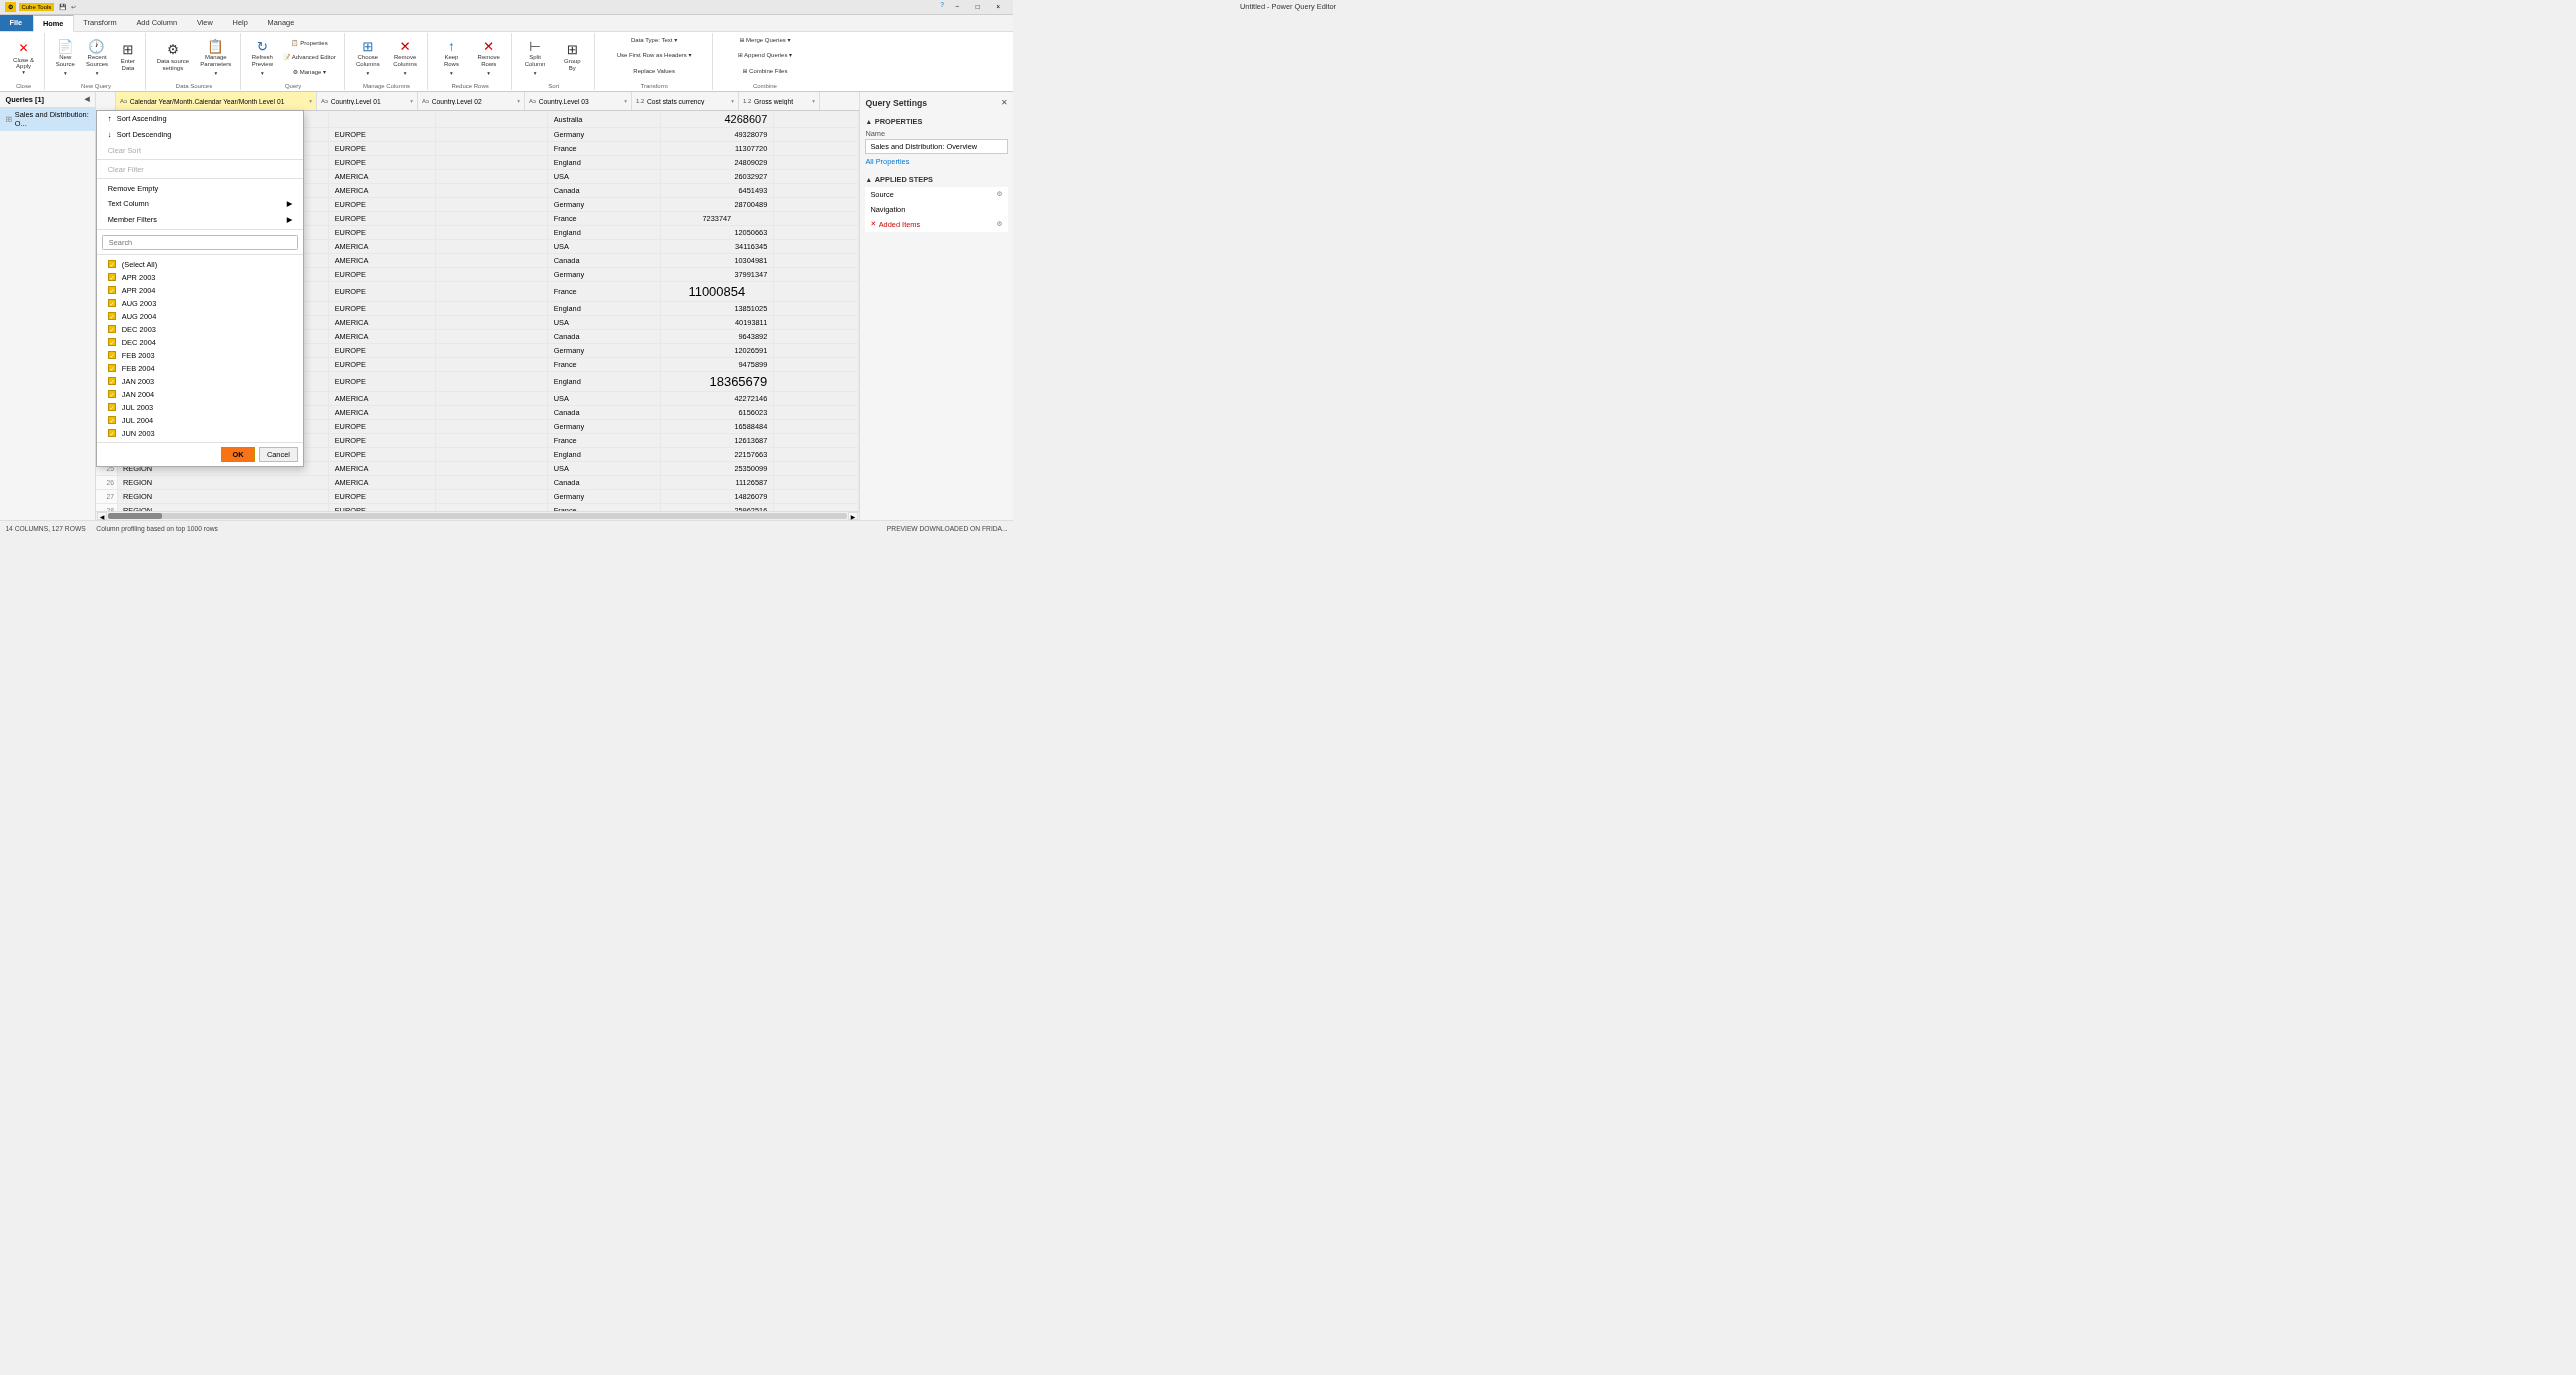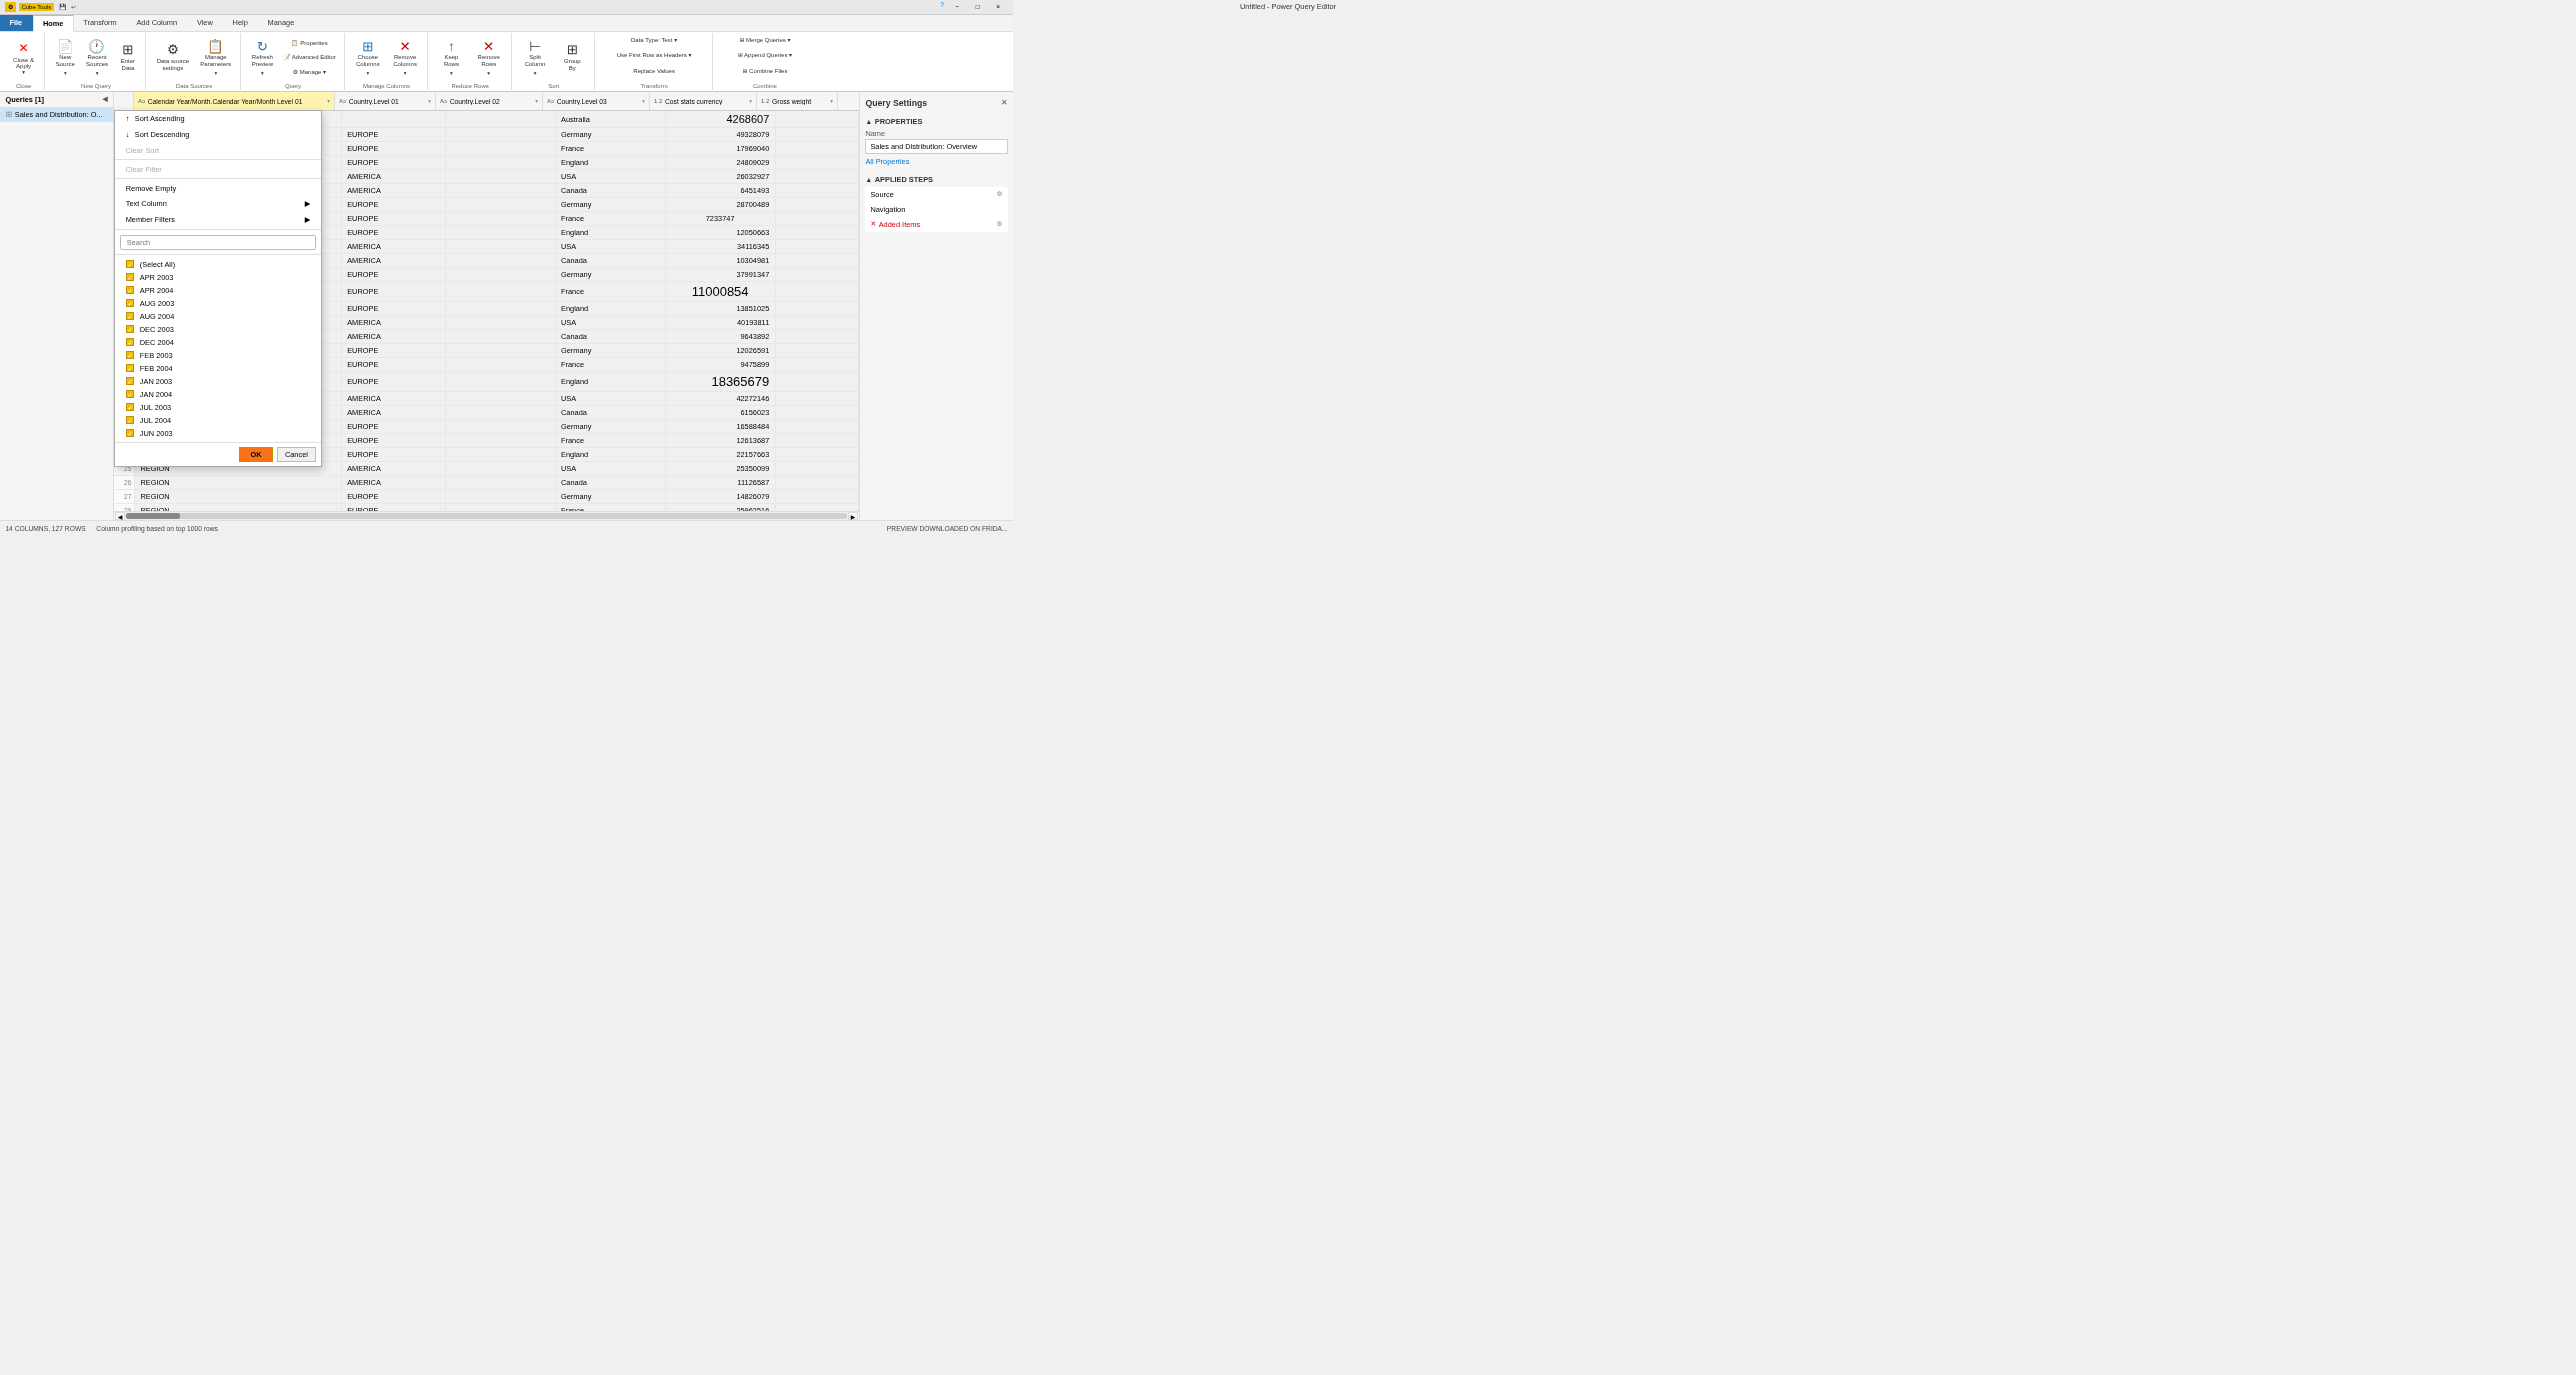--- a/index.html
+++ b/index.html
@@ -129,21 +129,21 @@
     .close-apply-btn .x-icon { color: #e00; font-size: 12px; }
 
     
     .main-container {
       display: flex;
       height: calc(537px - 14.8px - 17.4px - 62px - 14.8px);
     }
 
     
     .queries-panel {
-      width: 114px;
+      width: 96px;
       background: #f5f5f5;
       border-right: 0.7px solid #ddd;
       display: flex;
       flex-direction: column;
     }
     .queries-header {
       display: flex;
       align-items: center;
       justify-content: space-between;
       padding: 2.7px 5.4px;
@@ -715,21 +715,21 @@
               <td style="width: 107px; text-align: left; font-size: 7.4px;">Germany</td>
               <td style="width: 107px; text-align: right; font-size: 7.4px;">49328079</td>
               <td style="width: 81px; text-align: right; font-size: 7.4px;"></td>
             </tr>
             <tr>
               <td class="row-number-col" style="width: 20px; color: rgb(136, 136, 136); text-align: right; background: rgb(250, 250, 250); font-size: 6.7px; padding: 2px 2.7px;">3</td>
               <td style="width: 201px; text-align: left; font-size: 7.4px;">REGION</td>
               <td style="width: 101px; text-align: left; font-size: 7.4px;">EUROPE</td>
               <td style="width: 107px; text-align: left; font-size: 7.4px;"></td>
               <td style="width: 107px; text-align: left; font-size: 7.4px;">France</td>
-              <td style="width: 107px; text-align: right; font-size: 7.4px;">17969040</td>
+              <td style="width: 107px; text-align: right; font-size: 7.4px;">11307720</td>
               <td style="width: 81px; text-align: right; font-size: 7.4px;"></td>
             </tr>
             <tr>
               <td class="row-number-col" style="width: 20px; color: rgb(136, 136, 136); text-align: right; background: rgb(250, 250, 250); font-size: 6.7px; padding: 2px 2.7px;">4</td>
               <td style="width: 201px; text-align: left; font-size: 7.4px;">REGION</td>
               <td style="width: 101px; text-align: left; font-size: 7.4px;">EUROPE</td>
               <td style="width: 107px; text-align: left; font-size: 7.4px;"></td>
               <td style="width: 107px; text-align: left; font-size: 7.4px;">England</td>
               <td style="width: 107px; text-align: right; font-size: 7.4px;">24809029</td>
               <td style="width: 81px; text-align: right; font-size: 7.4px;"></td>

